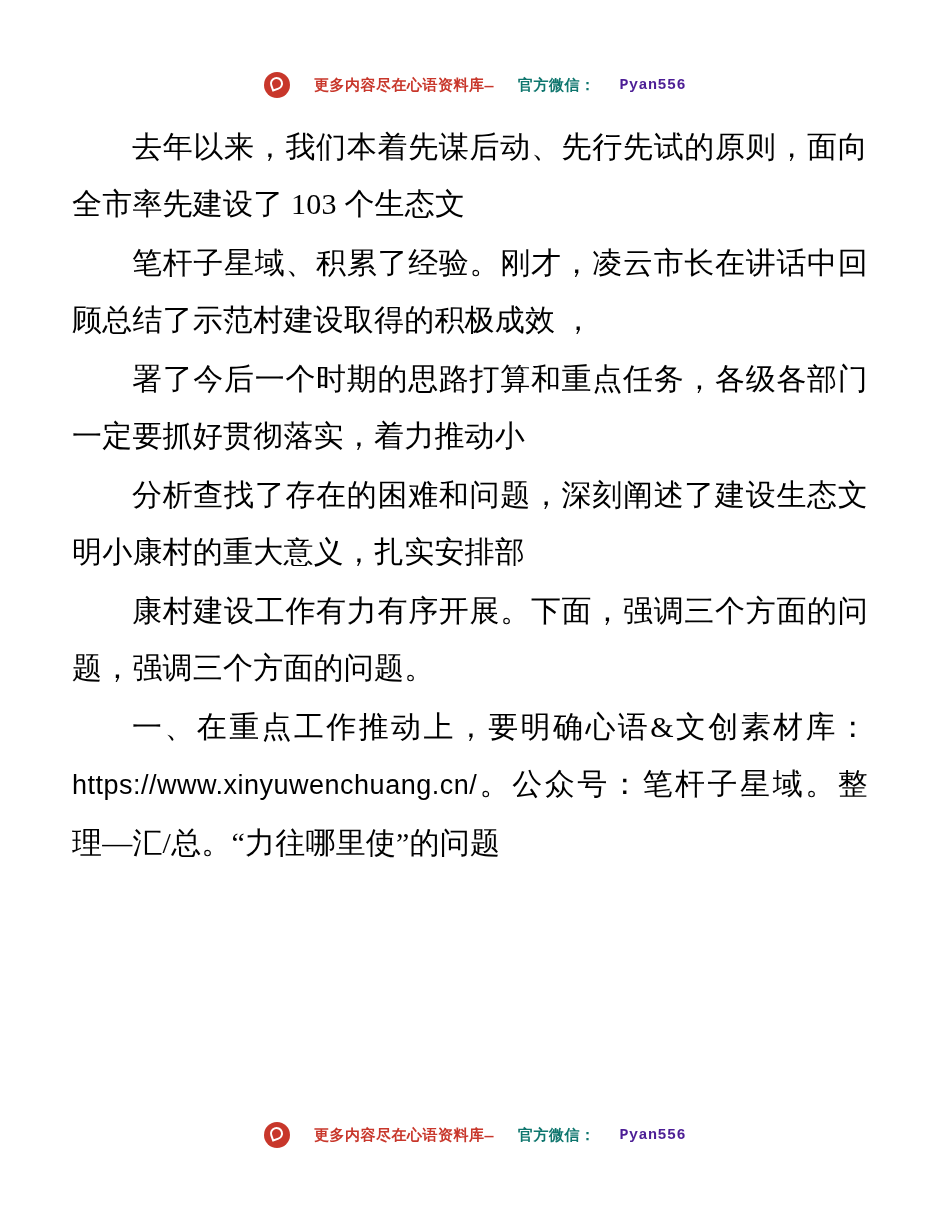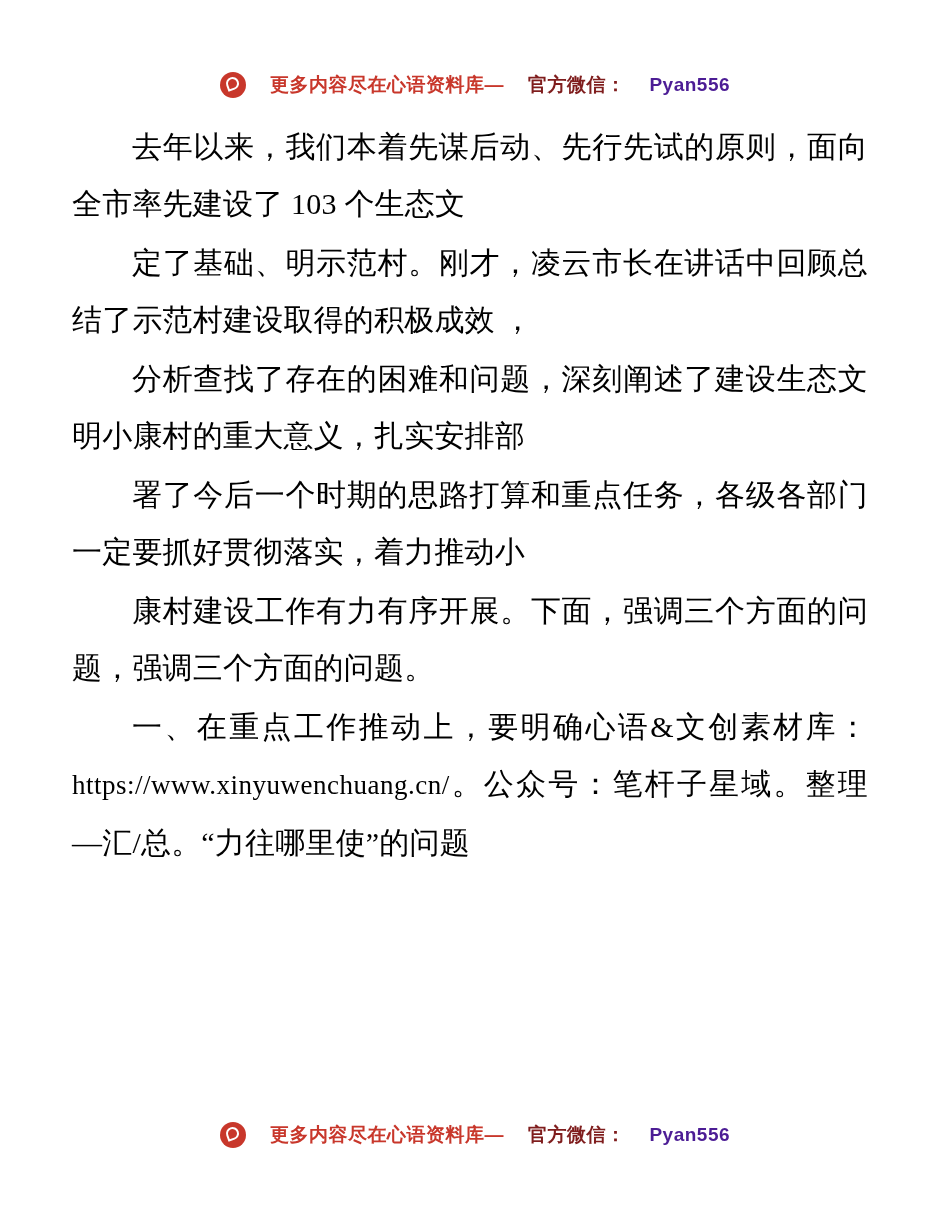--- a/index.html
+++ b/index.html
@@ -22,22 +22,22 @@
     padding: 0 72px;
   }
 
   
   .wm {
     display: flex;
     align-items: center;
     justify-content: center;
     gap: 24px;
     width: 100%;
-    font-family: Liberation Sans, sans-serif;
-    font-size: 19px;
+    font-family: Liberation Mono, monospace;
+    font-size: 15px;
     font-weight: bold;
     letter-spacing: 0.5px;
     white-space: nowrap;
   }
   .wm-top {
     position: absolute;
     left: 0;
     top: 72px;
   }
   .wm-bottom {
@@ -63,21 +63,21 @@
     height: 13px;
     border: 2px solid #ffffff;
     border-radius: 50% 50% 50% 0;
     transform: rotate(-20deg);
     box-sizing: border-box;
   }
   .wm-main {
     color: #c8372b;
   }
   .wm-sub {
-    color: #7f1d1d;
+    color: #0f766e;
   }
   .wm-id {
     color: #4c1d95;
   }
 
   
   .content {
     position: absolute;
     left: 72px;
     top: 118px;
@@ -88,42 +88,42 @@
     line-height: 57px;
     text-align: justify;
     text-justify: inter-ideograph;
     margin: 0 10px 2px 0;
     letter-spacing: 0.2px;
   }
   .para.indent {
     text-indent: 2em;
   }
   .mono {
-    font-family: Liberation Serif, serif;
+    font-family: Liberation Sans, sans-serif;
     font-size: 27px;
     letter-spacing: 0.5px;
   }
 </style>
 </head>
 <body>
 
 <div class="page">
 
   <div class="wm wm-top">
     <span class="wm-logo"></span>
     <span class="wm-main">更多内容尽在心语资料库—</span>
     <span class="wm-sub">官方微信：</span>
     <span class="wm-id">Pyan556</span>
   </div>
 
   <div class="content">
     <p class="para indent">去年以来，我们本着先谋后动、先行先试的原则，面向全市率先建设了 103 个生态文</p>
-    <p class="para indent">定了基础、明示范村。刚才，凌云市长在讲话中回顾总结了示范村建设取得的积极成效 ，</p>
+    <p class="para indent">笔杆子星域、积累了经验。刚才，凌云市长在讲话中回顾总结了示范村建设取得的积极成效 ，</p>
+    <p class="para indent">署了今后一个时期的思路打算和重点任务，各级各部门一定要抓好贯彻落实，着力推动小</p>
     <p class="para indent">分析查找了存在的困难和问题，深刻阐述了建设生态文明小康村的重大意义，扎实安排部</p>
-    <p class="para indent">署了今后一个时期的思路打算和重点任务，各级各部门一定要抓好贯彻落实，着力推动小</p>
     <p class="para indent">康村建设工作有力有序开展。下面，强调三个方面的问题，强调三个方面的问题。</p>
     <p class="para indent"><span>一、在重点工作推动上，要明确心语&amp;文创素材库：</span><span class="mono">https://www.xinyuwenchuang.cn/</span><span>。公众号：笔杆子星域。整理—汇/总。“力往哪里使”的问题</span></p>
   </div>
 
   <div class="wm wm-bottom">
     <span class="wm-logo"></span>
     <span class="wm-main">更多内容尽在心语资料库—</span>
     <span class="wm-sub">官方微信：</span>
     <span class="wm-id">Pyan556</span>
   </div>

